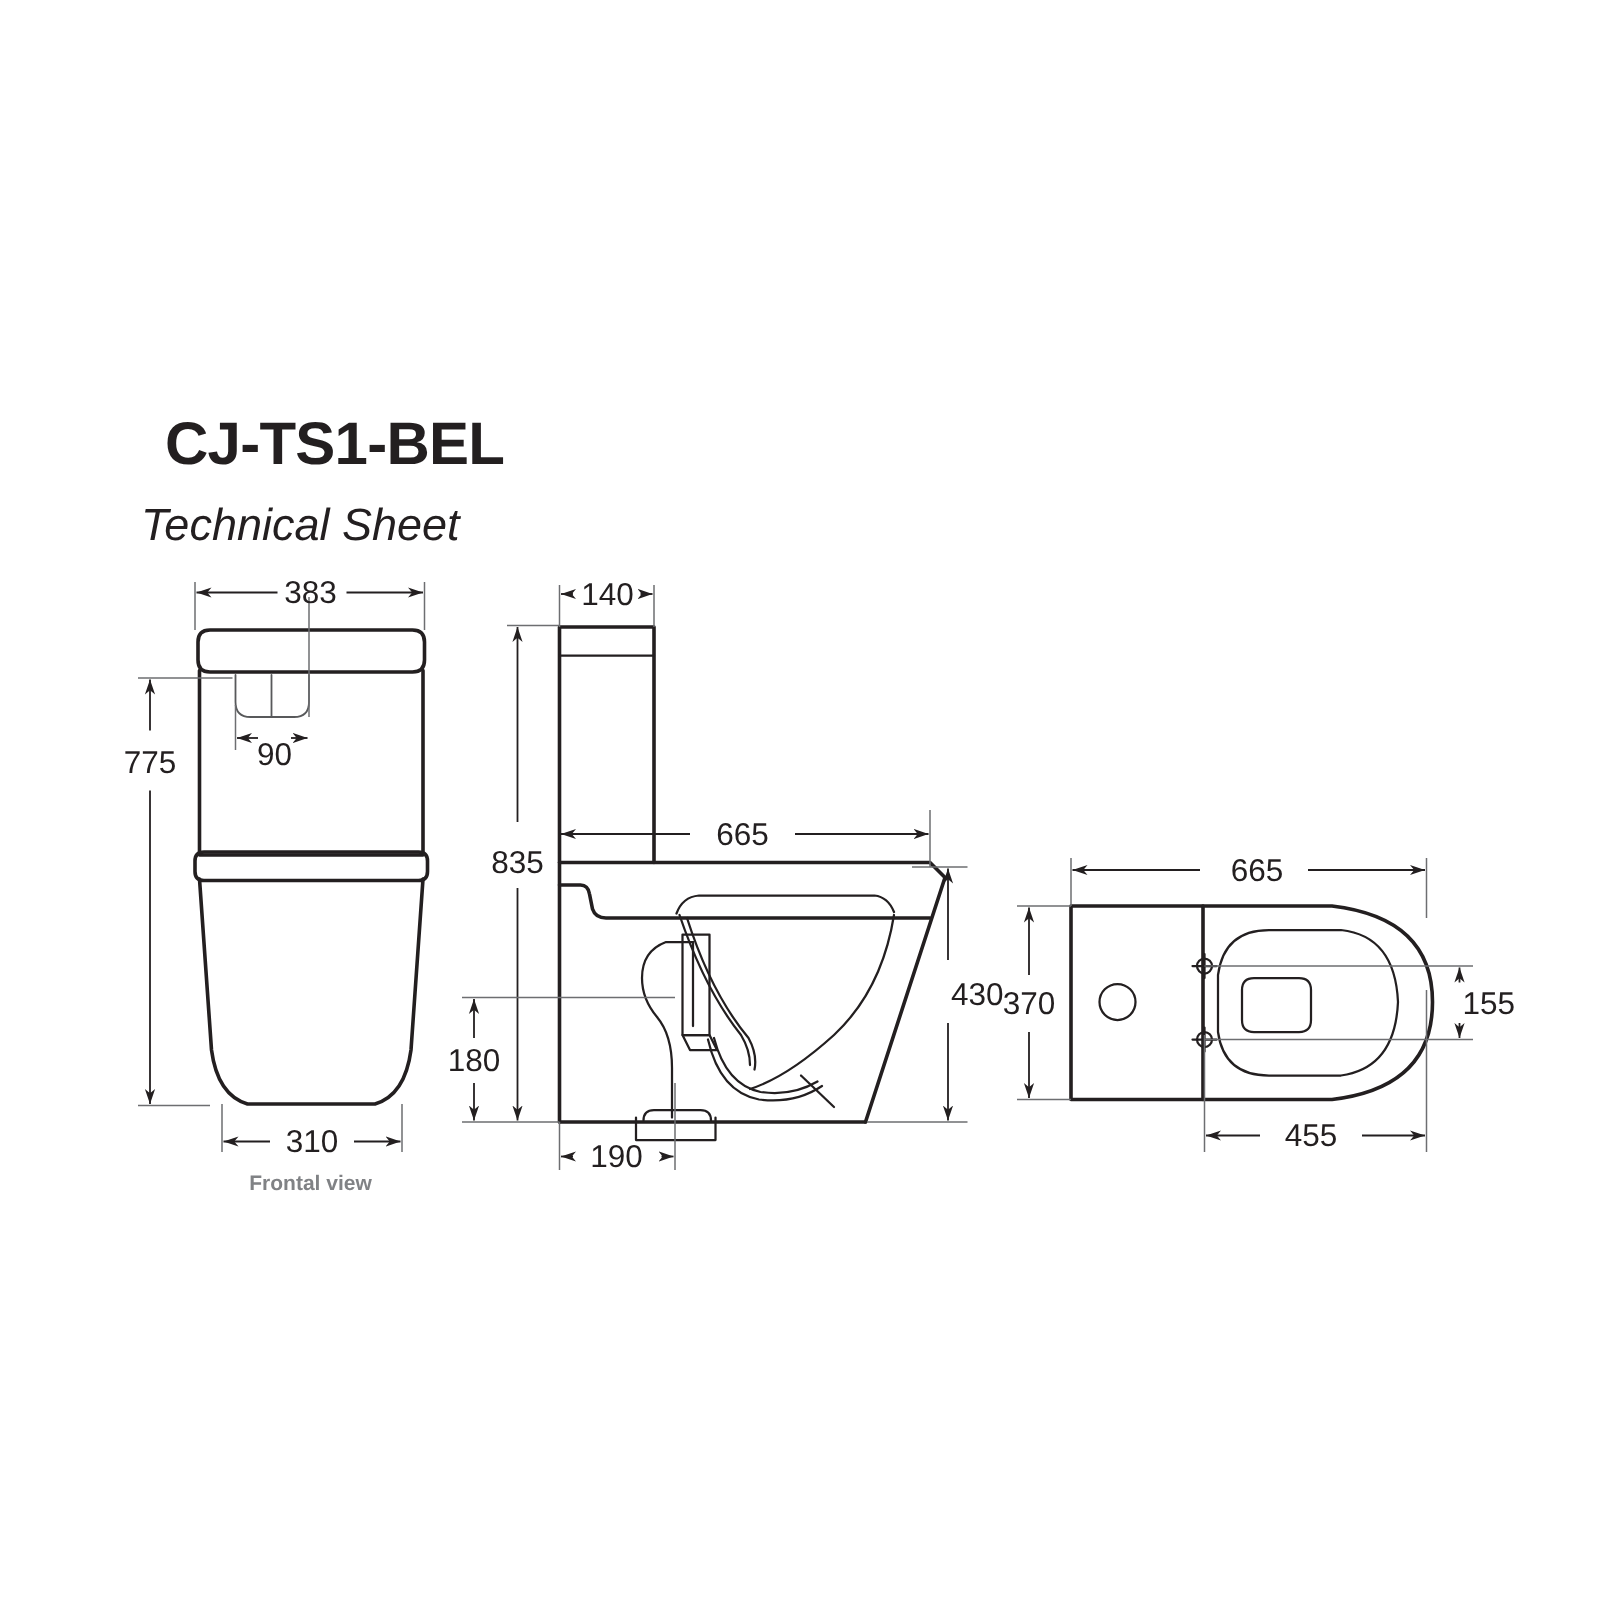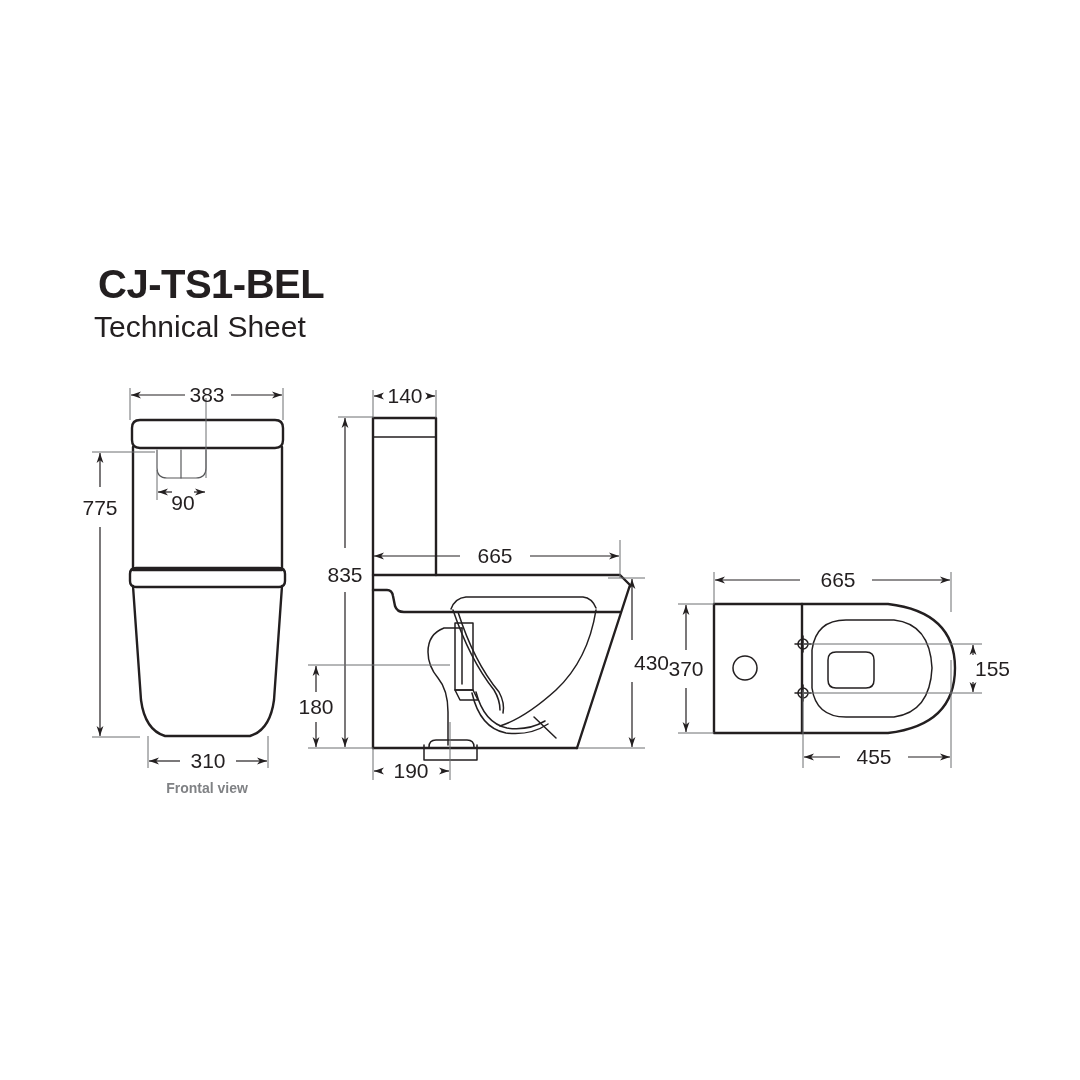--- a/index.html
+++ b/index.html
@@ -25,30 +25,31 @@
     left: 94px;
     top: 258px;
     width: 500px;
   }
   .doc-title {
     font-size: 40px;
     font-weight: bold;
     color: #231f20;
     letter-spacing: -0.5px;
     line-height: 44px;
-    margin: 4px;
+    margin: 16px;
     font-family: "Liberation Sans", sans-serif;
   }
   .doc-subtitle {
     font-size: 30px;
     font-weight: normal;
     color: #231f20;
     line-height: 34px;
     margin: 0;
     font-family: "Liberation Sans", sans-serif;
+    font-style: italic;
   }
   svg text {
     font-family: "Liberation Sans", sans-serif;
     fill: #231f20;
   }
   .dim-text {
     font-size: 21px;
   }
   .view-caption {
     font-size: 14px;

